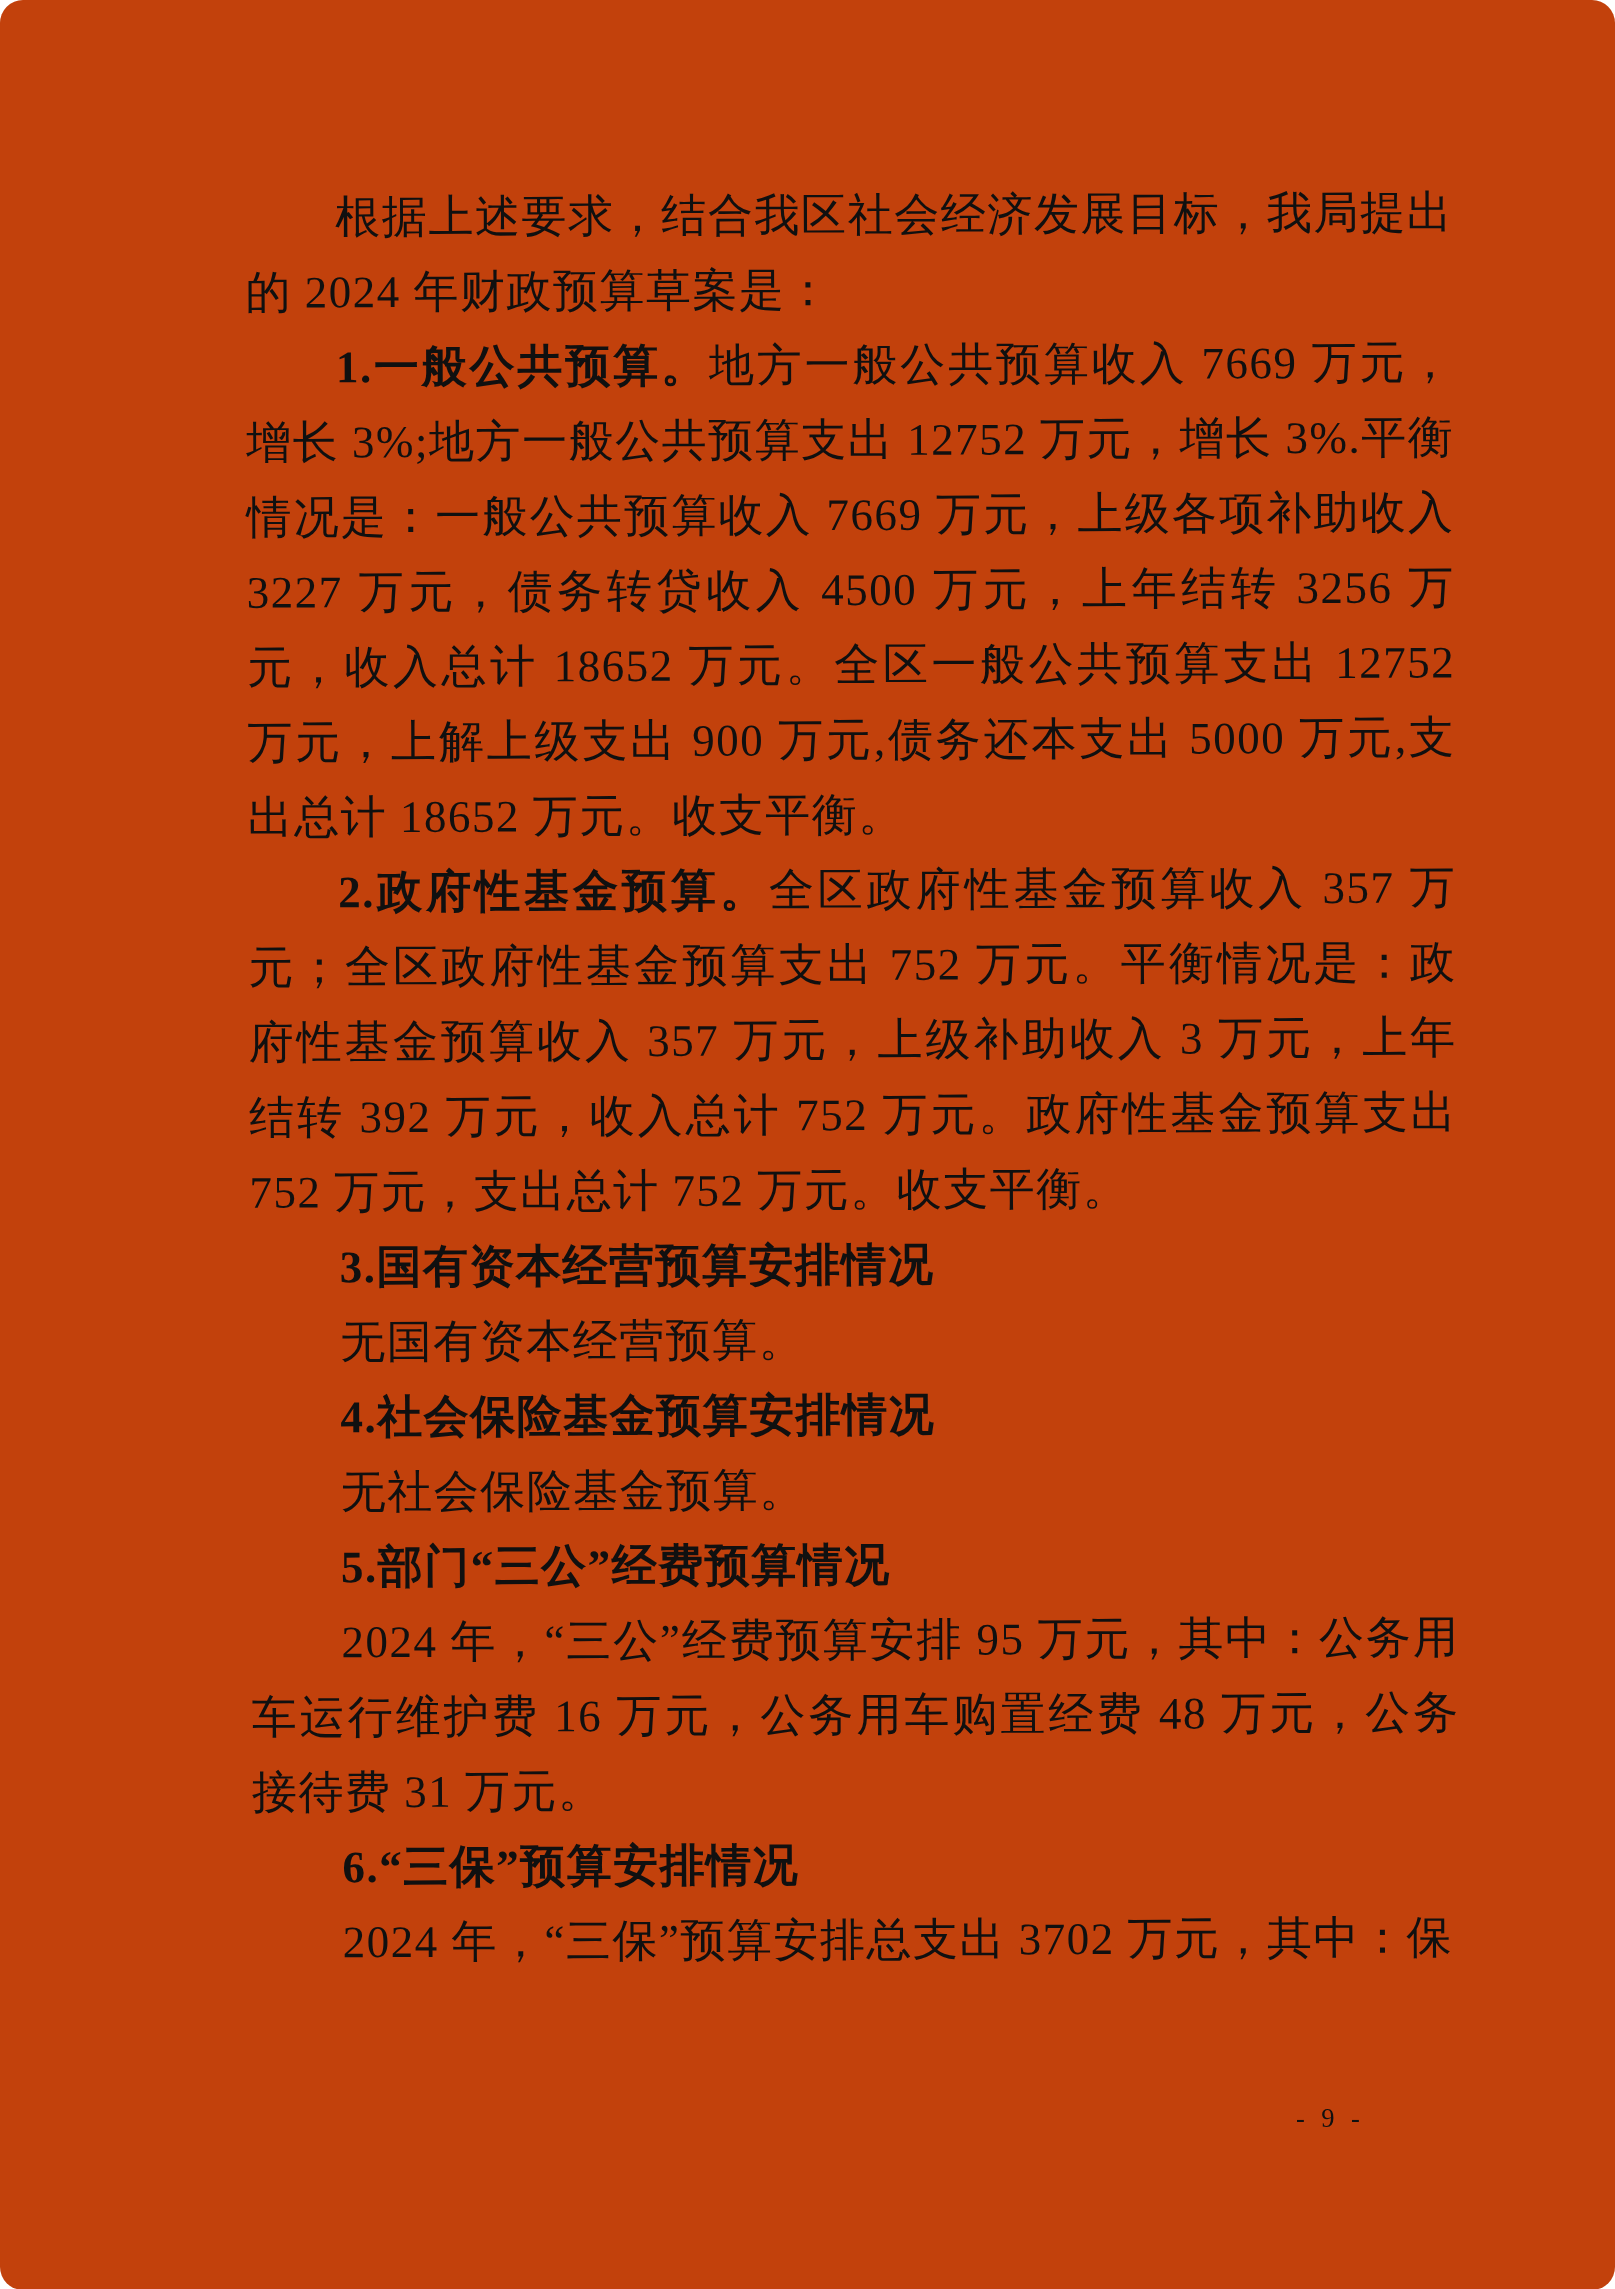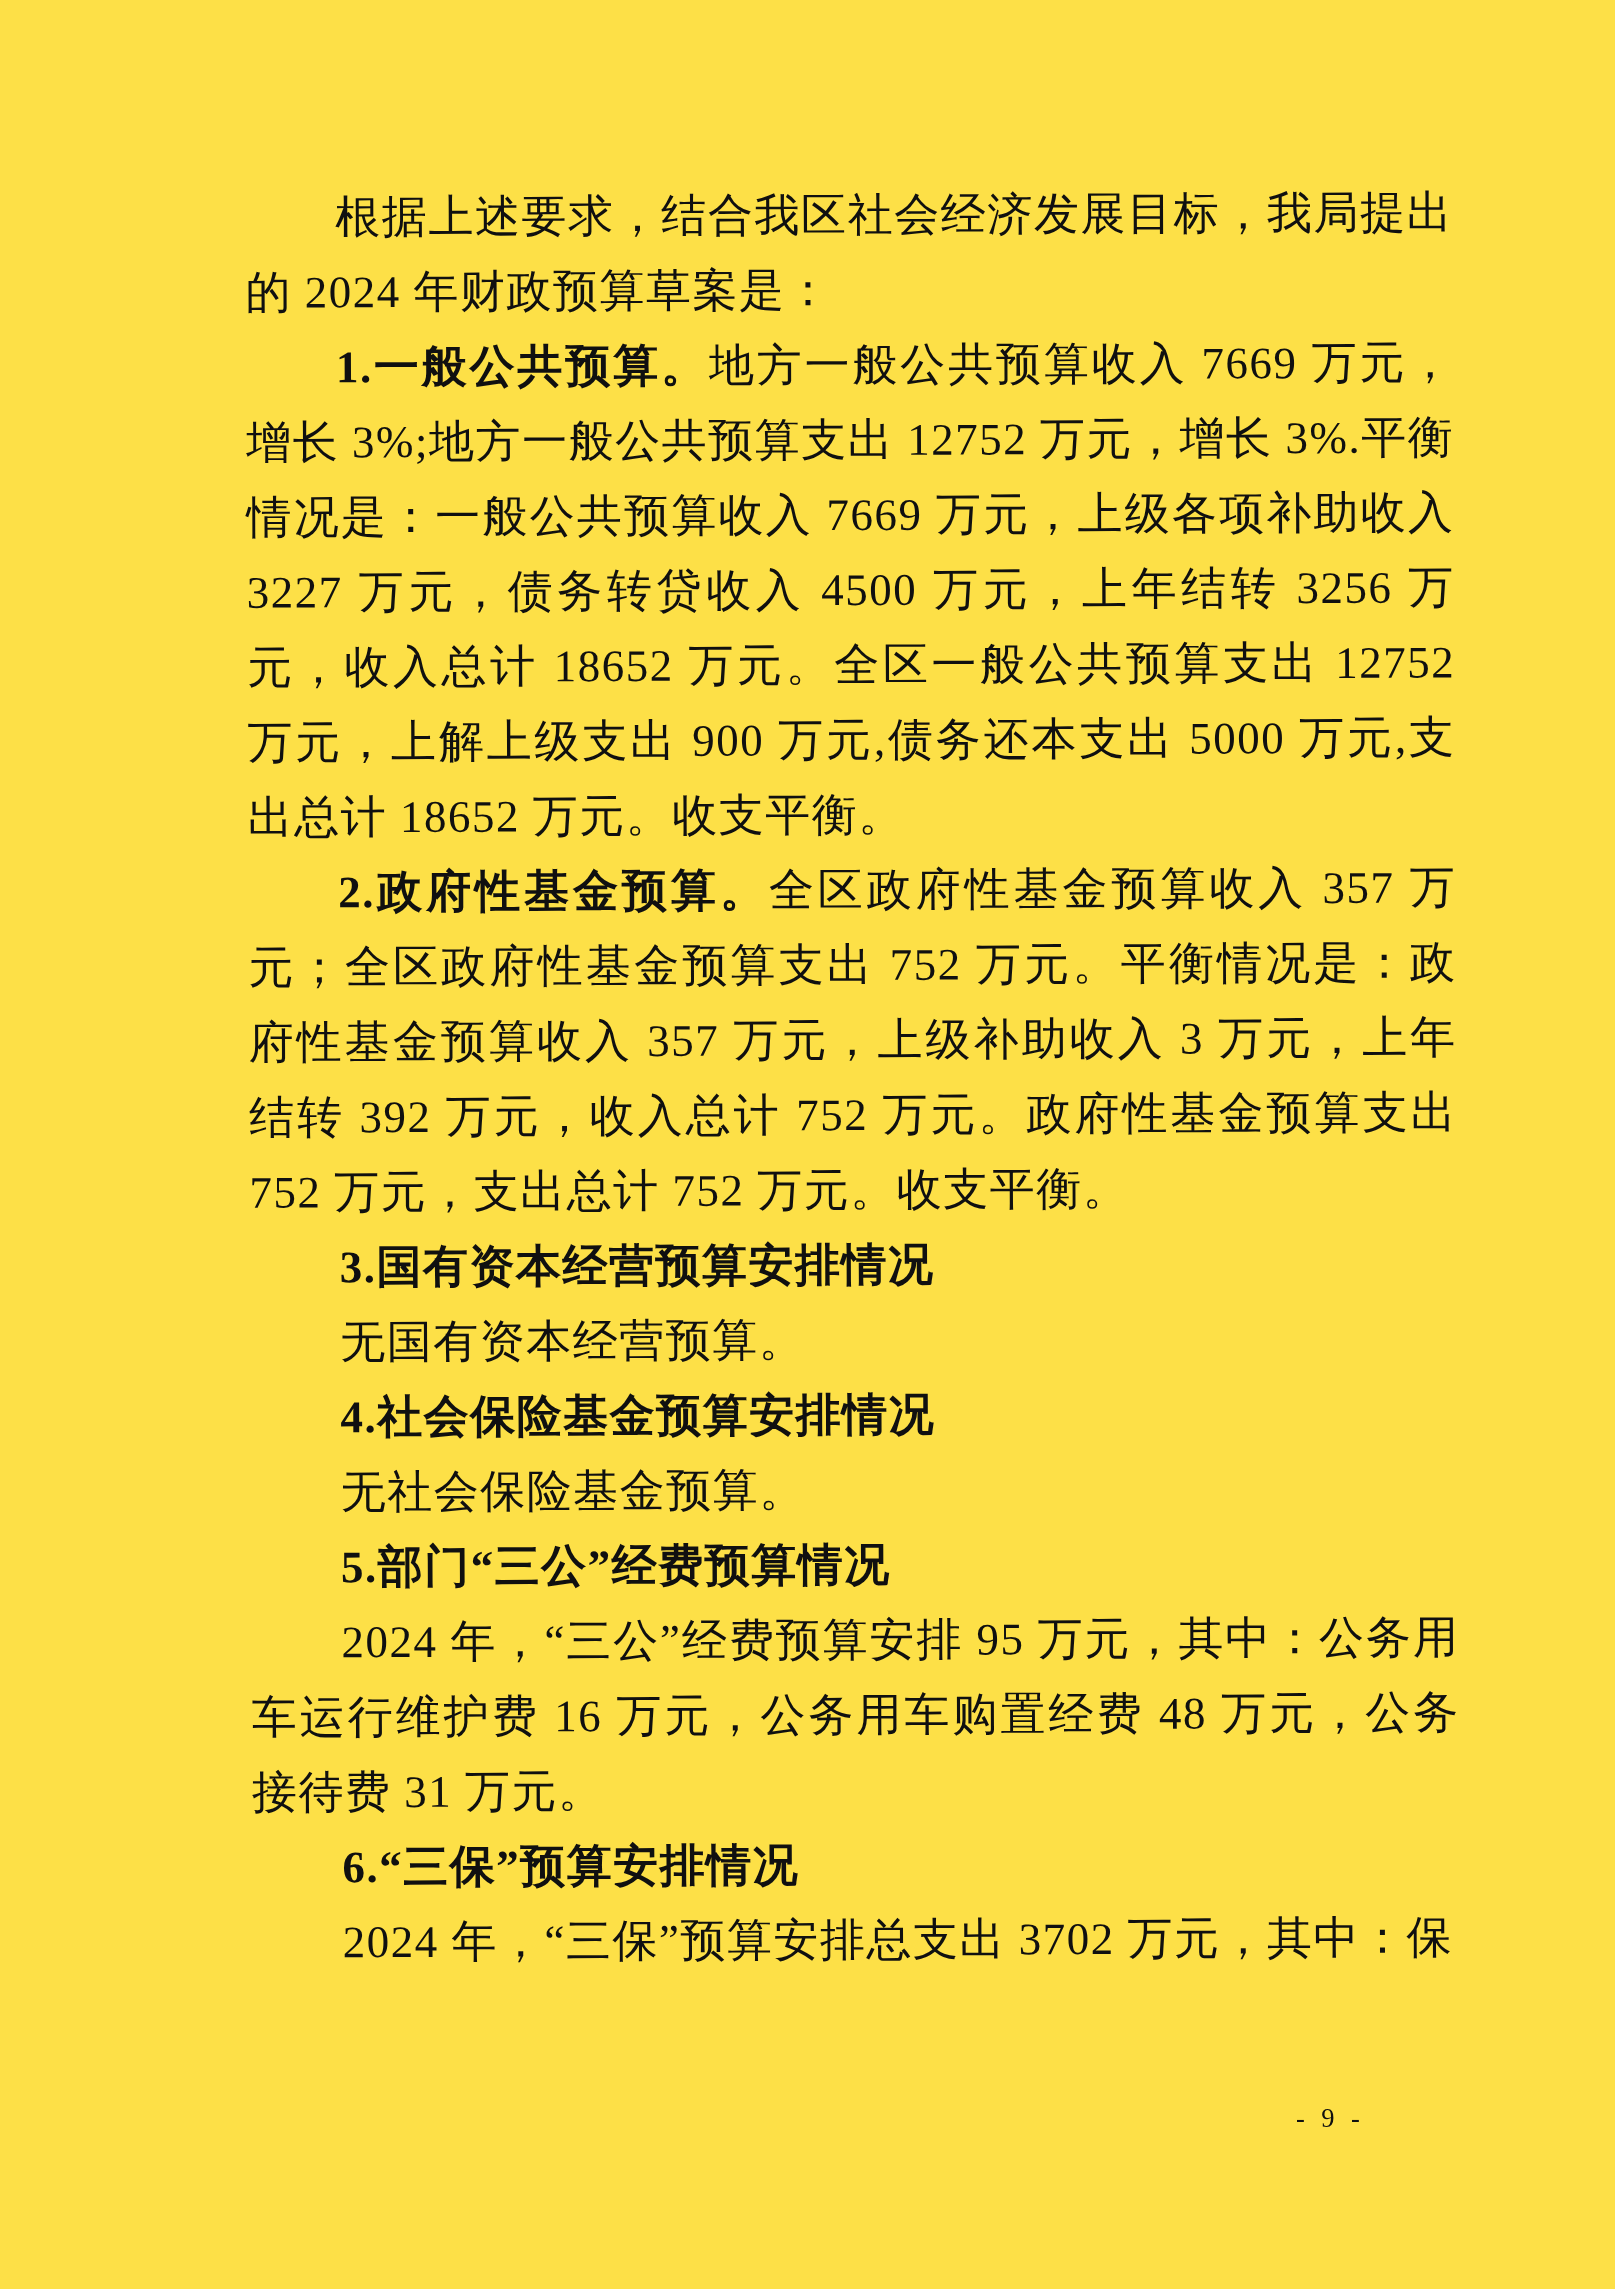--- a/index.html
+++ b/index.html
@@ -11,21 +11,22 @@
     height: 2290px;
     position: relative;
     overflow: hidden;
     background: #ffffff;
     color: #111111;
     font-family: "Liberation Serif", "DejaVu Serif", serif;
   }
   .scan-page {
     position: absolute;
     inset: 0;
-    background: #fde047;
+    background: #c2410c;
+    border-radius: 23px;
   }
   .doc-content {
     position: absolute;
     left: 245px;
     top: 178px;
     width: 1208px;
     transform: rotate(-0.25deg);
     transform-origin: 50% 0;
   }
   .doc-content p {

